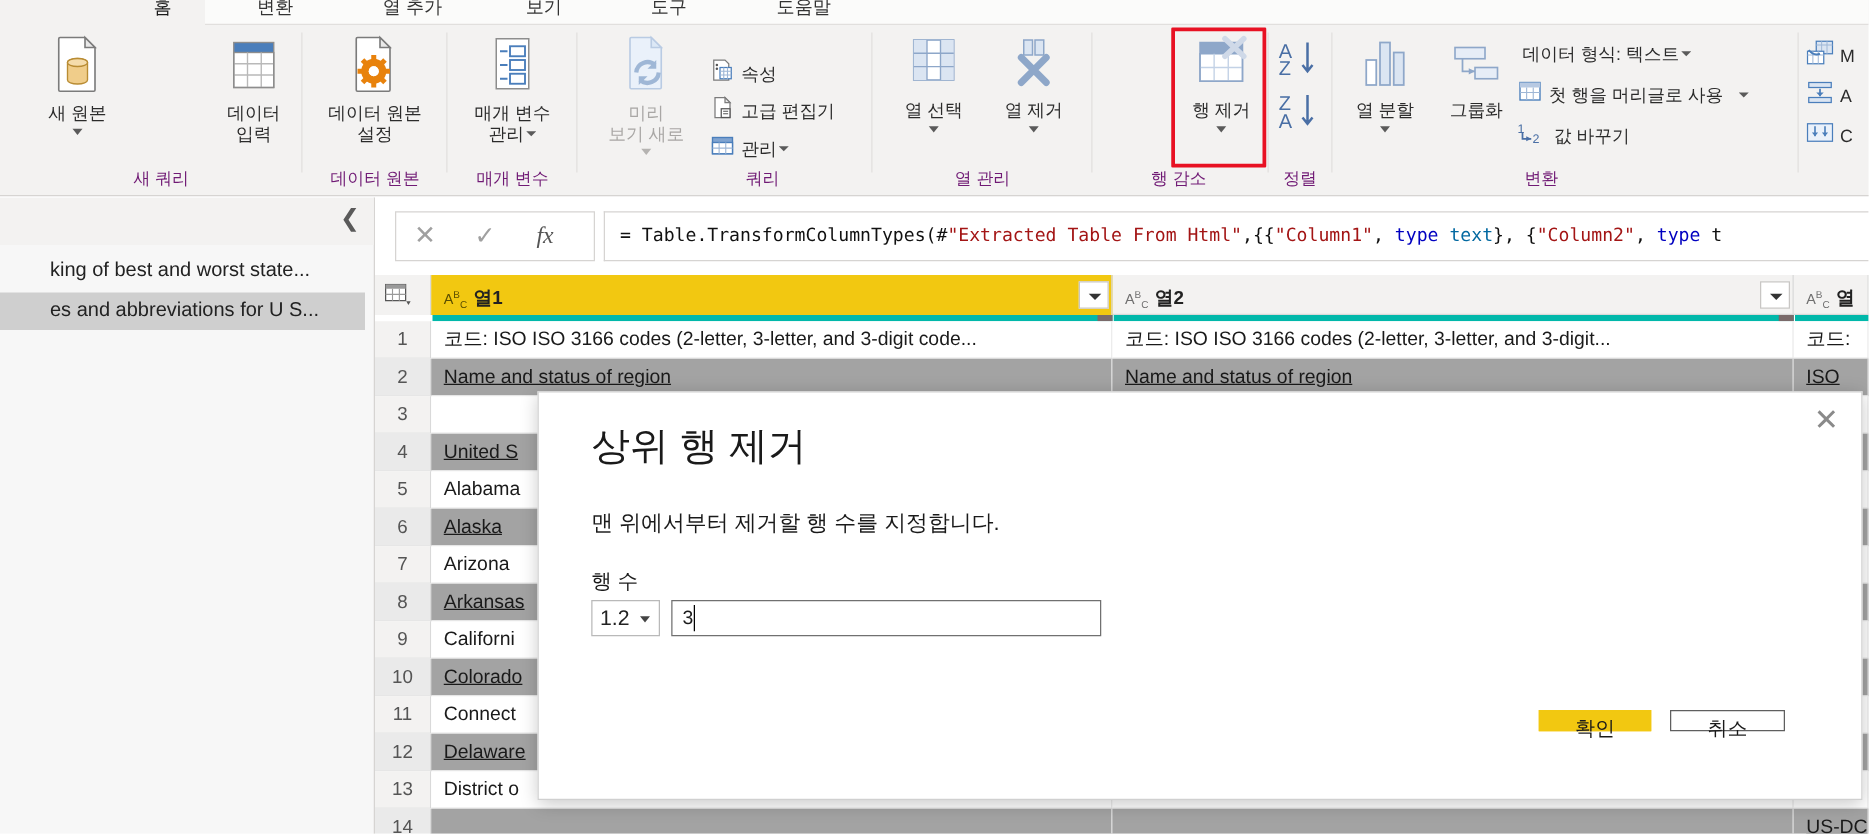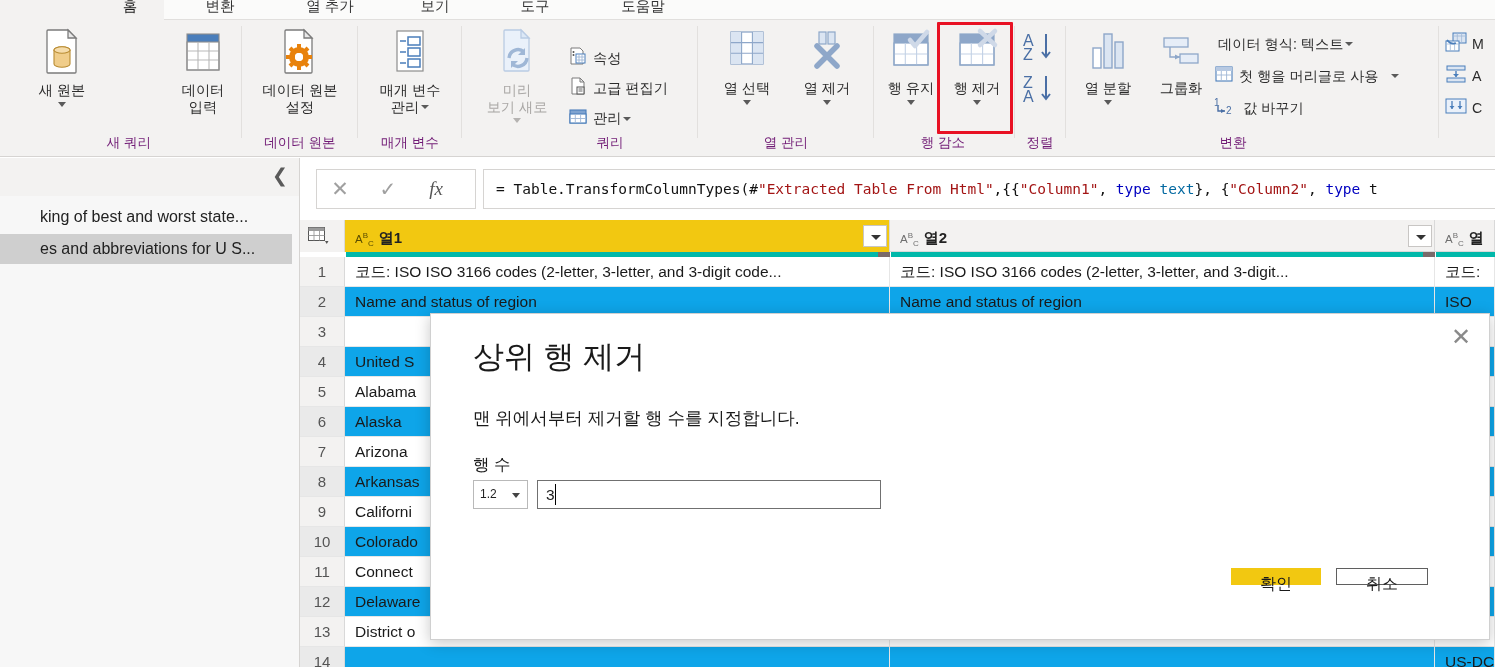--- a/index.html
+++ b/index.html
@@ -171,21 +171,21 @@
     border-bottom: 1px solid #e6e6e6;
     font-size: 15px; color: #555; line-height: 30px; text-align: center;
   }
   .gcell {
     position: absolute; height: 30px; line-height: 30px;
     font-size: 15.5px; color: #1a1a1a; padding-left: 10px;
     white-space: nowrap; overflow: hidden;
     border-right: 1px solid #e6e6e6; border-bottom: 1px solid #e6e6e6;
     background: #fff;
   }
-  .gcell.alt { background: #0ea5e9; }
+  .gcell.alt { background: #a3a3a3; text-decoration: underline; }
   .rownum.alt { background: #eaeaea; }
 
   
   .dlg {
     position: absolute; left: 430px; top: 313px; width: 1060px; height: 327px;
     background: #ffffff; border: 1px solid #d0d0d0;
     box-shadow: 0 3px 14px rgba(0,0,0,0.22);
   }
   .dlg-close {
     position: absolute; right: 14px; top: 10px; width: 28px; height: 28px;
@@ -200,21 +200,21 @@
     position: absolute; left: 42px; top: 92px;
     font-size: 17.5px; color: #1a1a1a; white-space: nowrap;
   }
   .dlg-fieldlbl {
     position: absolute; left: 42px; top: 140px;
     font-size: 16.5px; color: #1a1a1a; white-space: nowrap;
   }
   .typesel {
     position: absolute; left: 42px; top: 166px; width: 55px; height: 29px;
     background: #fff; border: 1px solid #b9b9b9;
-    font-size: 12px; color: #222; line-height: 27px; padding-left: 6px;
+    font-size: 17px; color: #222; line-height: 27px; padding-left: 6px;
     cursor: pointer; white-space: nowrap;
   }
   .typesel .cv {
     position: absolute; right: 7px; top: 12px; width: 0; height: 0;
     border-left: 4.5px solid transparent; border-right: 4.5px solid transparent;
     border-top: 5px solid #444;
   }
   .numinput {
     position: absolute; left: 106px; top: 166px; width: 344px; height: 29px;
     background: #fff; border: 1px solid #707070;
@@ -381,31 +381,20 @@
           <path d="M15 20 L35 40 M35 20 L15 40" stroke="#8ea7c9" stroke-width="5.5" stroke-linecap="round"></path>
         </svg>
         <div class="lbl">열 제거</div>
         <div class="caret-blk"></div>
       </div>
       <div class="glabel">열 관리</div>
     </div>
     <div class="rsep" style="left:873px;"></div>
 
     <div class="rgroup" style="left:876px; width:134px;">
-      <div class="bigbtn" style="left:2px; width:66px;">
-        <svg width="50" height="50" viewBox="0 0 50 50">
-          <rect x="8" y="8" width="34" height="9" fill="#8ea7c9"></rect>
-          <rect x="8" y="17" width="34" height="22" fill="#fff" stroke="#8ea7c9" stroke-width="1.2"></rect>
-          <path d="M8 28 h34 M19.3 17 v22 M30.6 17 v22" stroke="#c3d2e6" stroke-width="1.1"></path>
-          <rect x="8" y="8" width="34" height="31" fill="none" stroke="#8ea7c9" stroke-width="1.2"></rect>
-          <path d="M24 14 l5 6 l12 -14" fill="none" stroke="#cfd9e8" stroke-width="4.5" stroke-linecap="round" stroke-linejoin="round"></path>
-        </svg>
-        <div class="lbl">행 유지</div>
-        <div class="caret-blk"></div>
-      </div>
       <div class="bigbtn" style="left:68px; width:66px;">
         <svg width="50" height="50" viewBox="0 0 50 50">
           <rect x="8" y="8" width="34" height="9" fill="#8ea7c9"></rect>
           <rect x="8" y="17" width="34" height="22" fill="#fff" stroke="#8ea7c9" stroke-width="1.2"></rect>
           <path d="M8 28 h34 M19.3 17 v22 M30.6 17 v22" stroke="#c3d2e6" stroke-width="1.1"></path>
           <rect x="8" y="8" width="34" height="31" fill="none" stroke="#8ea7c9" stroke-width="1.2"></rect>
           <path d="M28 5 L43 19 M43 5 L28 19" stroke="#cfd9e8" stroke-width="4.5" stroke-linecap="round"></path>
         </svg>
         <div class="lbl">행 제거</div>
         <div class="caret-blk"></div>

